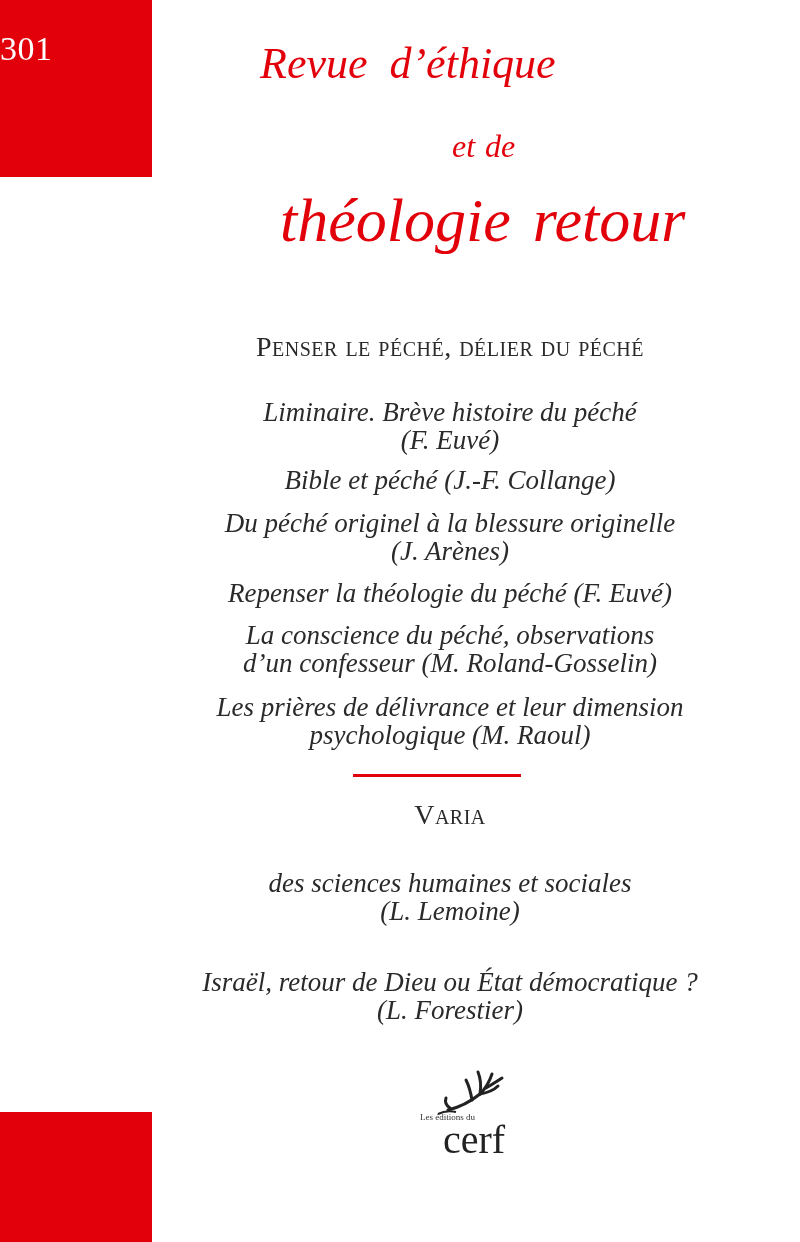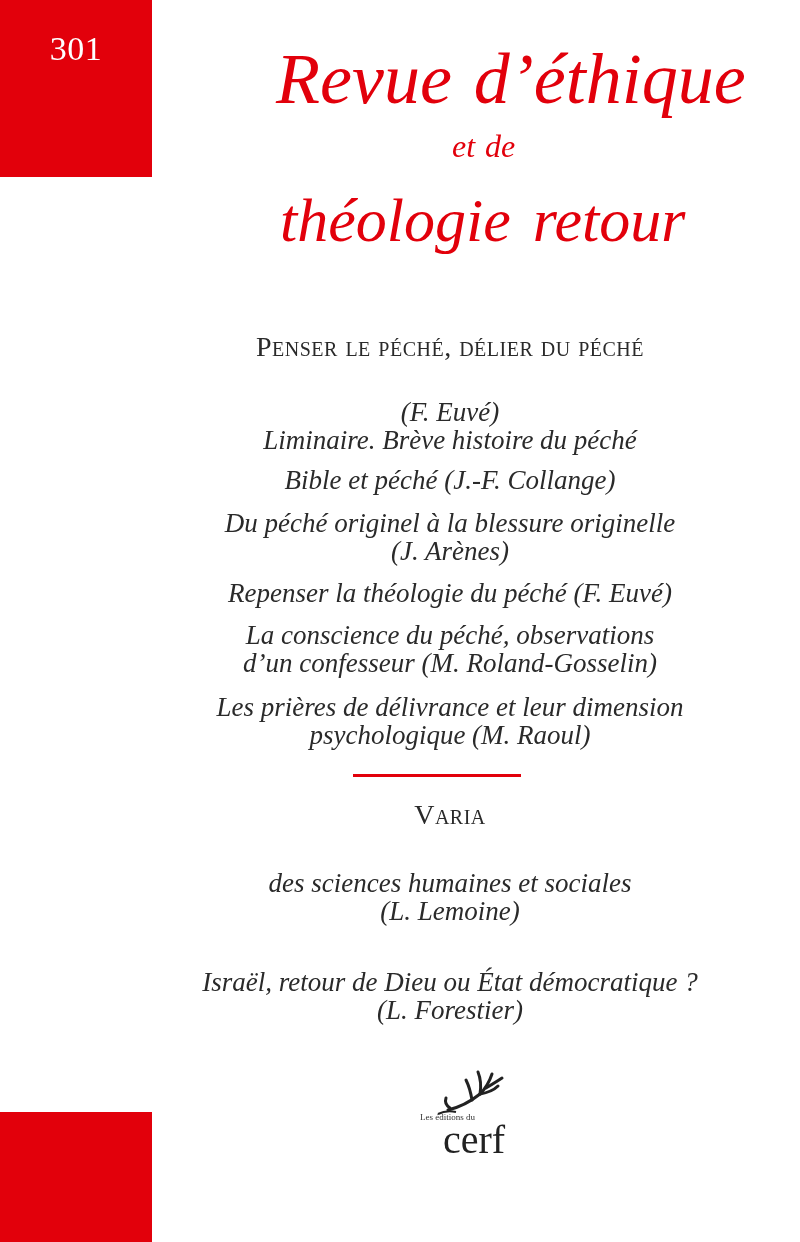--- a/index.html
+++ b/index.html
@@ -6,25 +6,25 @@
     body {
       width: 800px; height: 1242px; position: relative; overflow: hidden;
       background: #ffffff;
       font-family: "Liberation Serif", "DejaVu Serif", serif;
       color: #2a2a2a;
     }
     .red-block { position: absolute; left: 0; background: #e2000b; }
     .red-top { top: 0; width: 152px; height: 177px; }
     .red-bottom { top: 1112px; width: 152px; height: 130px; }
     .issue-number {
-      position: absolute; left: 0; top: 30px; width: 152px; text-align: center;
+      position: absolute; left: 0; top: 30px; width: 152px; 
       color: #ffffff; font-size: 34px; letter-spacing: 0.5px;
     }
     .title { position: absolute; left: 152px; right: 0; color: #e2000b; font-style: italic; text-align: center; }
-    .title-1 { top: 38px; font-size: 72px; left: 276px; right: 70px; text-align: left; white-space: nowrap; }
+    .title-1 { top: 38px; font-size: 44px; left: 260px; right: 70px; text-align: left; white-space: nowrap; }
     .title-1 span { margin-right: 22px; }
     .title-2 { top: 128px; font-size: 32px; left: 452px; right: auto; text-align: left; white-space: nowrap; }
     .title-2 span { margin-right: 10px; text-align: right; }
     .title-3 { top: 185px; font-size: 62px; left: 280px; right: 70px; text-align: left; white-space: nowrap; }
     .title-3 span { margin-right: 22px; margin-top: 6px; }
 
     .content { position: absolute; left: 180px; width: 540px; text-align: center; }
     .section-heading {
       font-variant: small-caps; font-size: 28px; color: #2a2a2a; letter-spacing: 0.5px;
       line-height: 1;
@@ -51,22 +51,22 @@
 <div class="title title-2">
   <span>et</span><span>de</span>
 </div>
 <div class="title title-3">
   <span>théologie</span><span>retour</span>
 </div>
 
 <div class="content section-heading sh-1">Penser le péché, délier du péché</div>
 
 <div class="article" style="top:398px">
+  <span class="line">Liminaire. Brève histoire du péché</span>
   <span class="line">(F. Euvé)</span>
-  <span class="line">Liminaire. Brève histoire du péché</span>
 </div>
 <div class="article" style="top:466px">
   <span class="line">Bible et péché (J.-F. Collange)</span>
 </div>
 <div class="article" style="top:509px">
   <span class="line">Du péché originel à la blessure originelle</span>
   <span class="line">(J. Arènes)</span>
 </div>
 <div class="article" style="top:579px">
   <span class="line">Repenser la théologie du péché (F. Euvé)</span>

